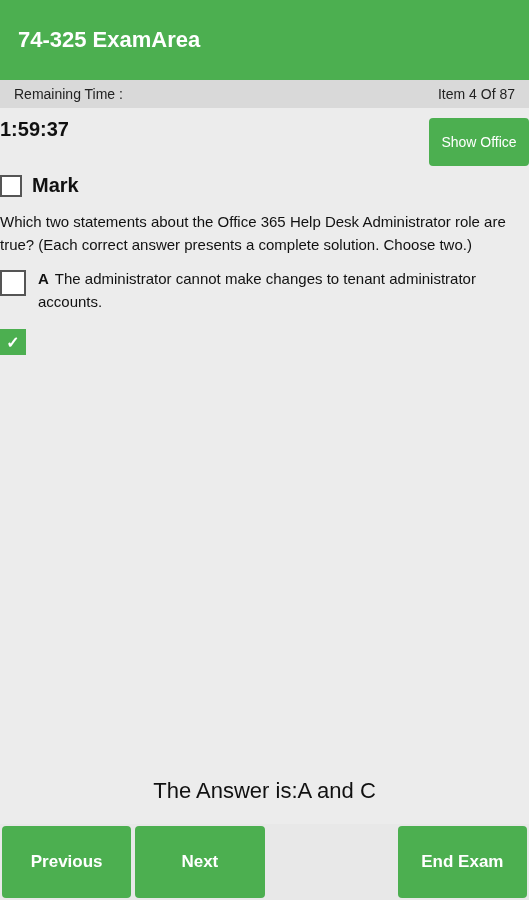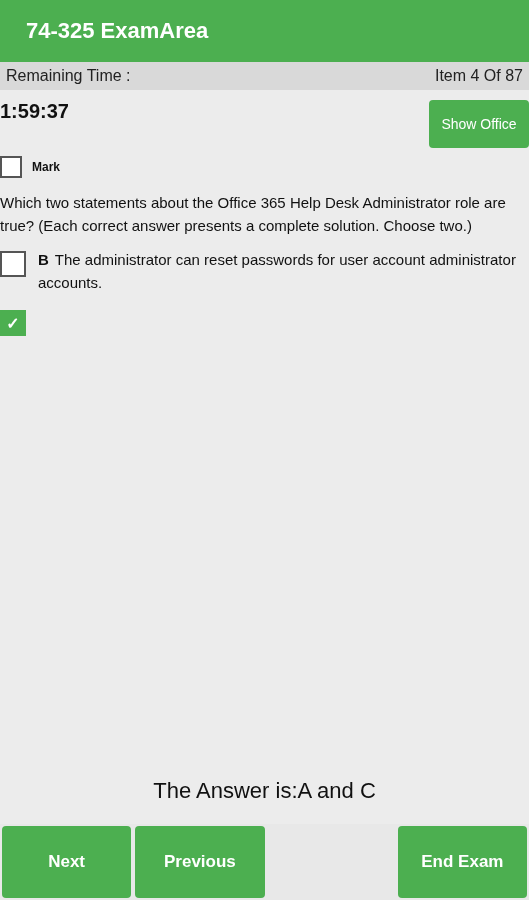--- a/index.html
+++ b/index.html
@@ -8,40 +8,40 @@
       min-height: 900px;
       font-family: Arial, sans-serif;
       background: #e8e8e8;
       display: flex;
       flex-direction: column;
     }
 
     
     #header {
       background: #4caf50;
-      padding: 10px 26px;
-      height: 62px;
+      padding: 10px 18px;
+      height: 80px;
       display: flex;
       align-items: center;
     }
     #header-title {
       color: white;
       font-size: 22px;
       font-weight: bold;
     }
 
     
     #info-bar {
       background: #d9d9d9;
-      padding: 4px 6px;
+      padding: 4px 14px;
       display: flex;
       justify-content: space-between;
       align-items: center;
       height: 28px;
-      font-size: 16px;
+      font-size: 14px;
       color: #222;
     }
 
     
     #content {
       flex: 1;
       background: #ececec;
       padding: 10px 0;
       display: flex;
       flex-direction: column;
@@ -83,21 +83,21 @@
       border: 2px solid #555;
       background: white;
       margin-right: 10px;
       display: flex;
       align-items: center;
       justify-content: center;
       cursor: pointer;
       flex-shrink: 0;
     }
     #mark-label {
-      font-size: 12px;
+      font-size: 20px;
       font-weight: bold;
       color: #111;
     }
 
     
     #question-text {
       font-size: 15px;
       color: #111;
       line-height: 1.5;
       margin-bottom: 12px;
@@ -196,37 +196,37 @@
     <button id="show-answer-btn">Show Office</button>
   </div>
 
   <div id="mark-row">
     <div id="mark-checkbox"></div>
     <span id="mark-label">Mark</span>
   </div>
 
   <div id="question-text">Which two statements about the Office 365 Help Desk Administrator role are true? (Each correct answer presents a complete solution. Choose two.)</div>
 
-
   <div class="option-row">
     <div class="option-checkbox"></div>
     <span class="option-text">
-      <span class="option-letter">B</span><span>The administrator can reset passwords for user account administrator accounts.</span>
+      <span class="option-letter">A</span><span>The administrator cannot make changes to tenant administrator accounts.</span>
     </span>
   </div>
+
 
   <div class="option-row">
     <div class="option-checkbox checked"></div>
   </div>
 
 
   <div id="answer-reveal">
     <span id="answer-text">The Answer is:A and C</span>
   </div>
 
 </div>
 
 <div id="bottom-nav">
+  <button class="nav-btn">Previous</button>
   <button class="nav-btn">Next</button>
-  <button class="nav-btn">Previous</button>
   <div class="nav-spacer"></div>
   <button class="nav-btn">End Exam</button>
 </div>
 
 </body></html>

